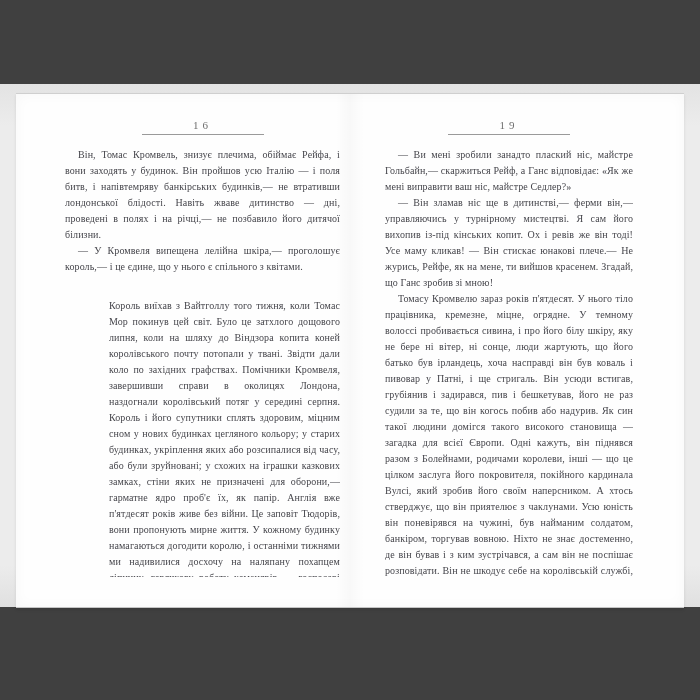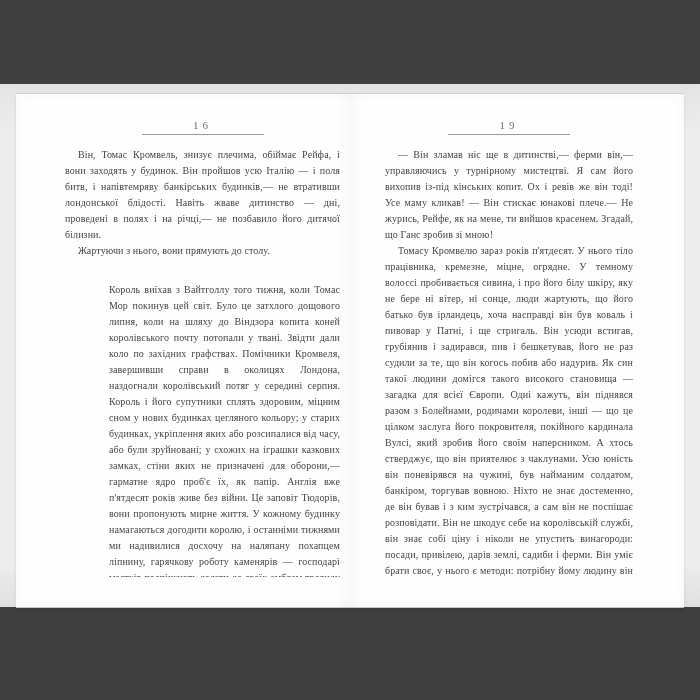--- a/index.html
+++ b/index.html
@@ -78,26 +78,27 @@
 
 <div class="photo">
   <div class="backdrop"></div>
   <div class="book">
     <div class="gutter"></div>
 
     <div class="page-col left">
       <div class="page-header">16</div>
       <div class="page-text">
           <p class="para indent">Він, Томас Кромвель, знизує плечима, обіймає Рейфа, і вони заходять у будинок. Він пройшов усю Італію — і поля битв, і напівтемряву банкірських будинків,— не втративши лондонської блідості. Навіть жваве дитинство — дні, проведені в полях і на річці,— не позбавило його дитячої білизни.</p>
-          <p class="para indent">Жартуючи з нього, вони прямують до столу.</p>
+          <p class="para indent">— У Кромвеля випещена лелійна шкіра,— проголошує король,— і це єдине, що у нього є спільного з квітами.</p>
           <p class="para section-gap">Король виїхав з Вайтголлу того тижня, коли Томас Мор покинув цей світ. Було це затхлого дощового липня, коли на шляху до Віндзора копита коней королівського почту потопали у твані. Звідти дали коло по західних графствах. Помічники Кромвеля, завершивши справи в околицях Лондона, наздогнали королівський потяг у середині серпня. Король і його супутники сплять здоровим, міцним сном у нових будинках цегляного кольору; у старих будинках, укріплення яких або розсипалися від часу, або були зруйновані; у схожих на іграшки казкових замках, стіни яких не призначені для оборони,— гарматне ядро проб'є їх, як папір. Англія вже п'ятдесят років живе без війни. Це заповіт Тюдорів, вони пропонують мирне життя. У кожному будинку намагаються догодити королю, і останніми тижнями ми надивилися досхочу на наляпану похапцем ліпнину, гарячкову роботу каменярів — господарі маєтків поспішають додати до своїх емблем троянду Тюдорів. Вони знаходять і знищують будь-які сліди Катерини, колишньої королеви, збивають молотками арагонські гранати, їхні частинки і тісно зціплені кісточки. Замість них, якщо немає часу на нову різьбу, грубо малюється сокіл Анни Болейн.</p>
         </div>
     </div>
 
     <div class="page-col right">
       <div class="page-header">19</div>
       <div class="page-text">
+          <p class="para indent">— Ви мені зробили занадто плаский ніс, майстре Гольбайн,— скаржиться Рейф, а Ганс відповідає: «Як же мені виправити ваш ніс, майстре Седлер?»</p>
           <p class="para indent">— Він зламав ніс ще в дитинстві,— ферми він,— управляючись у турнірному мистецтві. Я сам його вихопив із-під кінських копит. Ох і ревів же він тоді! Усе маму кликав! — Він стискає юнакові плече.— Не журись, Рейфе, як на мене, ти вийшов красенем. Згадай, що Ганс зробив зі мною!</p>
           <p class="para indent">Томасу Кромвелю зараз років п'ятдесят. У нього тіло працівника, кремезне, міцне, огрядне. У темному волоссі пробивається сивина, і про його білу шкіру, яку не бере ні вітер, ні сонце, люди жартують, що його батько був ірландець, хоча насправді він був коваль і пивовар у Патні, і ще стригаль. Він усюди встигав, грубіянив і задирався, пив і бешкетував, його не раз судили за те, що він когось побив або надурив. Як син такої людини домігся такого високого становища — загадка для всієї Європи. Одні кажуть, він піднявся разом з Болейнами, родичами королеви, інші — що це цілком заслуга його покровителя, покійного кардинала Вулсі, який зробив його своїм наперсником. А хтось стверджує, що він приятелює з чаклунами. Усю юність він поневірявся на чужині, був найманим солдатом, банкіром, торгував вовною. Ніхто не знає достеменно, де він бував і з ким зустрічався, а сам він не поспішає розповідати. Він не шкодує себе на королівській службі, він знає собі ціну і ніколи не упустить винагороди: посади, привілею, дарів землі, садиби і ферми. Він уміє брати своє, у нього є методи: потрібну йому людину він може зачарувати або підкупити, умовити або залякати, будь-кому він пояснить, у чому його інтерес, а потім розкриє йому очі на таке, чого той про себе і не знає. День у день майстер секретар веде справи з вельможами, які, коли б могли, з радістю пристукнули б його, як муху. Знаючи про це, він незмінно ввічливий, незмінно спокійний, незмінно стурбований справами Англії.</p>
         </div>
     </div>
   </div>
 </div>
 
 </body></html>

